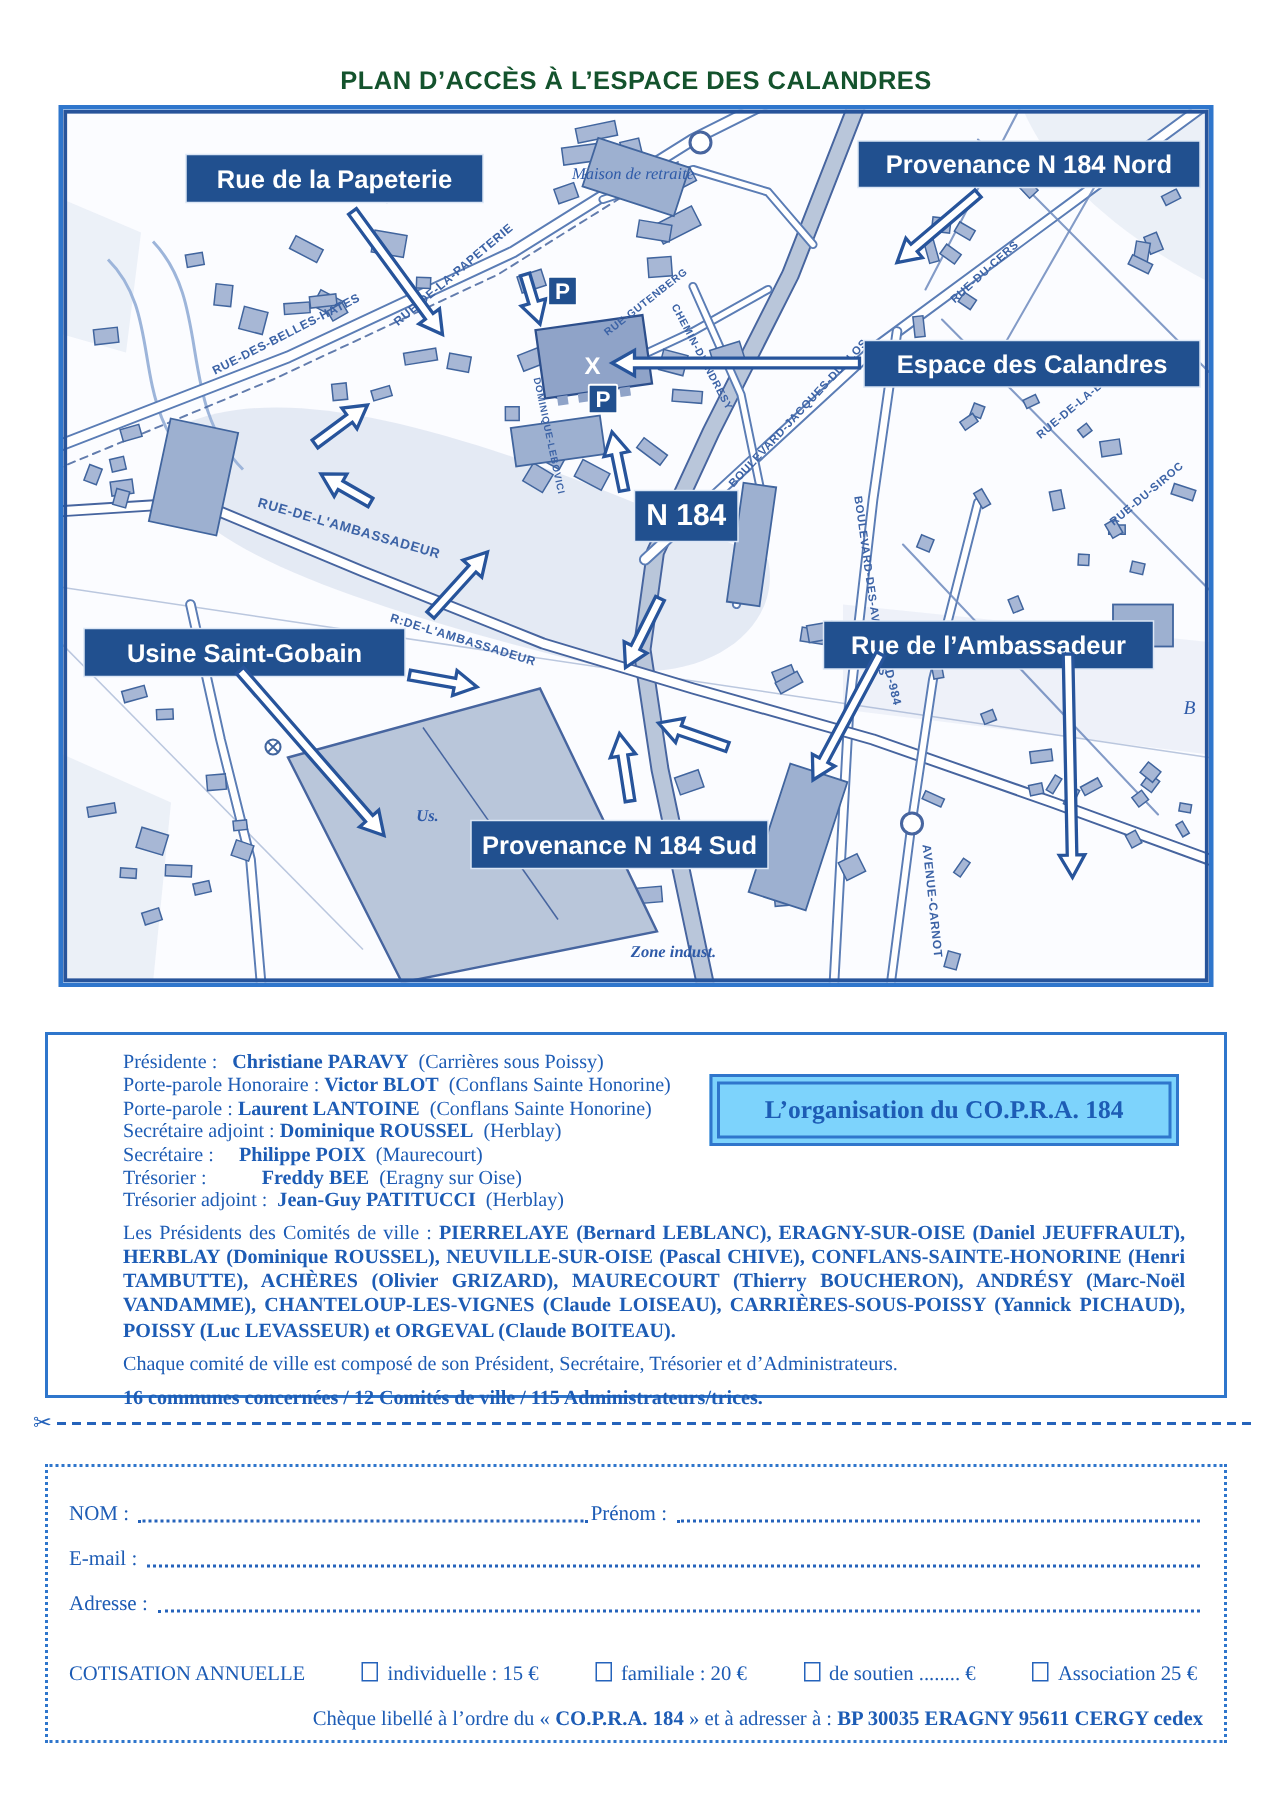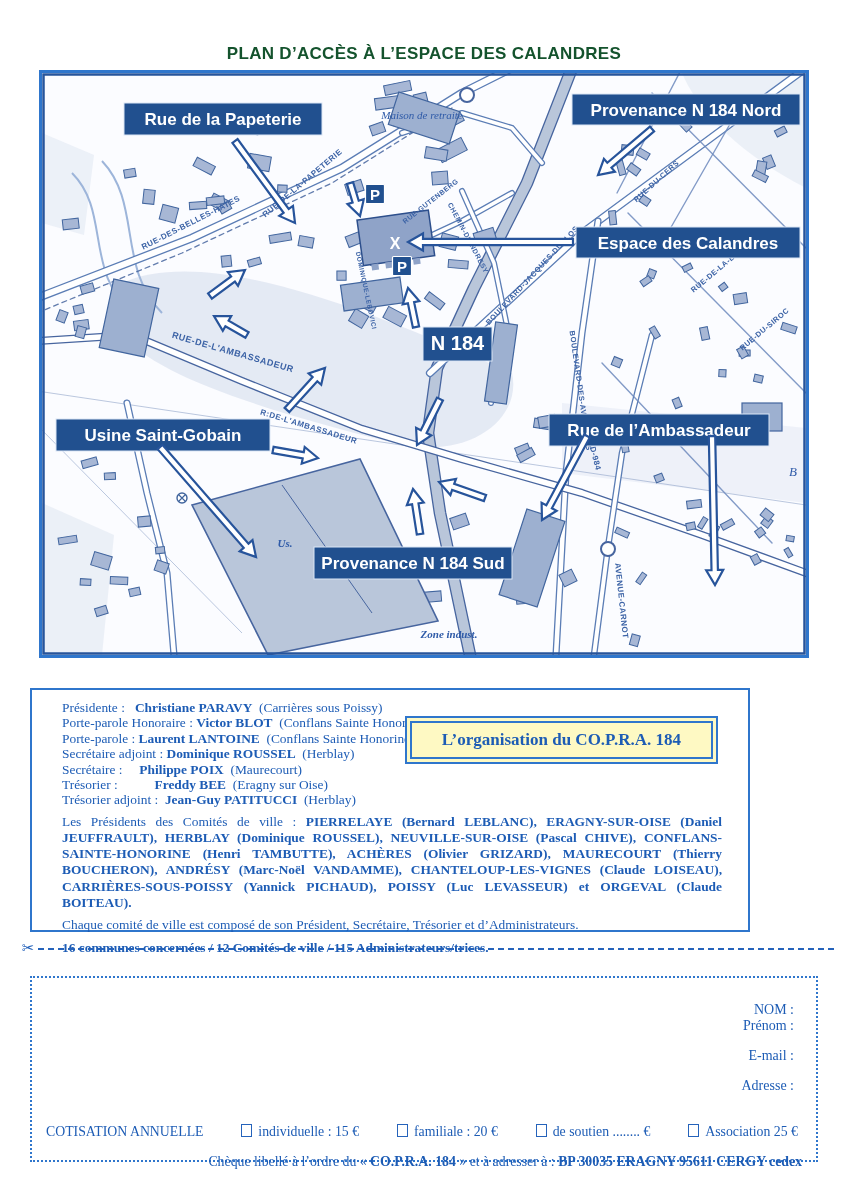--- a/index.html
+++ b/index.html
@@ -3,38 +3,38 @@
 <meta charset="utf-8">
 <style>
   html,body{margin:0;padding:0;}
   body{width:848px;height:1200px;position:relative;background:#fff;
        font-family:"Liberation Serif",serif;overflow:hidden;}
   .title{position:absolute;top:33px;left:0;right:0;text-align:center;color:#14532d;
          font-family:"Liberation Sans",sans-serif;font-weight:bold;font-size:17px;letter-spacing:.3px;}
   .map-wrap{position:absolute;top:70px;left:39px;width:764px;height:582px;
             border:3px solid #2f76cc;background:#fbfcff;overflow:hidden;}
   .map-wrap svg{display:block;}
-  .org-box{position:absolute;top:688px;left:30px;width:720px;height:244px;border:2px solid #2f76cc;
-           box-sizing:border-box;color:#1d5cb5;}
+  .org-box{position:absolute;top:688px;left:30px;width:788px;height:244px;border:2px solid #2f76cc;
+           box-sizing:border-box;color:#1d5cb5;padding-left:20px;}
   .officers{margin:10px 28px 0 30px;font-size:13.4px;line-height:15.4px;list-style:none;padding:0;}
   .officers b{font-weight:bold;}
-  .org-title-outer{position:absolute;right:30px;top:26px;border:2px solid #2f76cc;padding:3px;background:#fef9c3;}
+  .org-title-outer{position:absolute;right:30px;top:26px;border:2px solid #2f76cc;padding:3px;background:#7dd3fc;}
   .org-title-inner{border:2px solid #2f76cc;padding:7px 30px;font-size:17px;font-weight:bold;
                    white-space:nowrap;text-align:center;}
   .committees{margin:6px 26px 0 30px;text-align:justify;font-size:13.4px;line-height:16.2px;}
   .note{margin:6px 26px 0 30px;font-size:13.4px;}
   .stats{margin:7px 26px 0 30px;font-size:13.4px;font-weight:bold;}
   .cut{position:absolute;top:941px;left:22px;right:14px;display:flex;align-items:center;color:#2563bb;}
   .cut .line{flex:1;border-top:2px dashed #2563bb;margin-left:3px;}
   .scissors{font-family:"DejaVu Sans",sans-serif;font-size:15px;line-height:1;}
   .form-box{position:absolute;top:976px;left:30px;width:788px;height:186px;border:2px dotted #2f76cc;
             box-sizing:border-box;color:#1d5cb5;padding:10px 14px 0 14px;}
   .form-title{text-align:center;font-size:15.5px;font-weight:bold;margin-top:3px;}
   .form-title .u{text-decoration:underline;}
-  .frow{display:flex;align-items:flex-end;font-size:14px;margin-top:14px;flex-direction:column;}
+  .frow{display:flex;align-items:flex-end;font-size:14px;margin-top:14px;}
   .ffield{display:flex;align-items:flex-end;flex:1;min-width:0;}
   .ffield.half{flex:0 0 46%;}
   .flabel{white-space:nowrap;}
   .dots{flex:1;border-bottom:2px dotted #2563bb;margin:0 2px 3px 6px;height:2px;}
   .cot-row{display:flex;align-items:center;font-size:13.8px;margin-top:30px;
            justify-content:space-between;padding-right:4px;}
   .cot-opt{white-space:nowrap;}
   .checkbox{display:inline-block;width:9px;height:11px;border:1px solid #2563bb;margin-right:6px;
             vertical-align:-1px;background:#fff;}
   .cheque{text-align:right;font-size:13.8px;margin-top:14px;}

